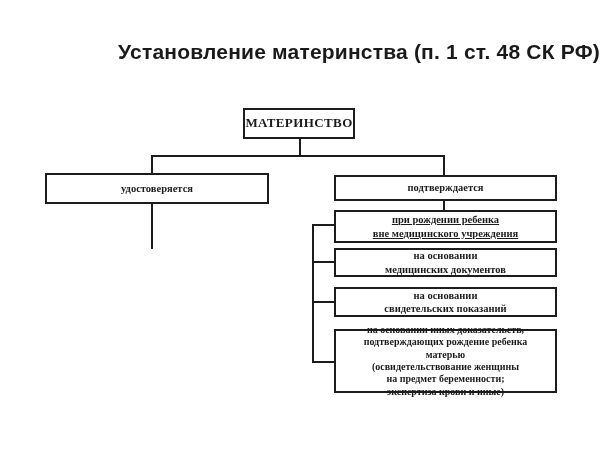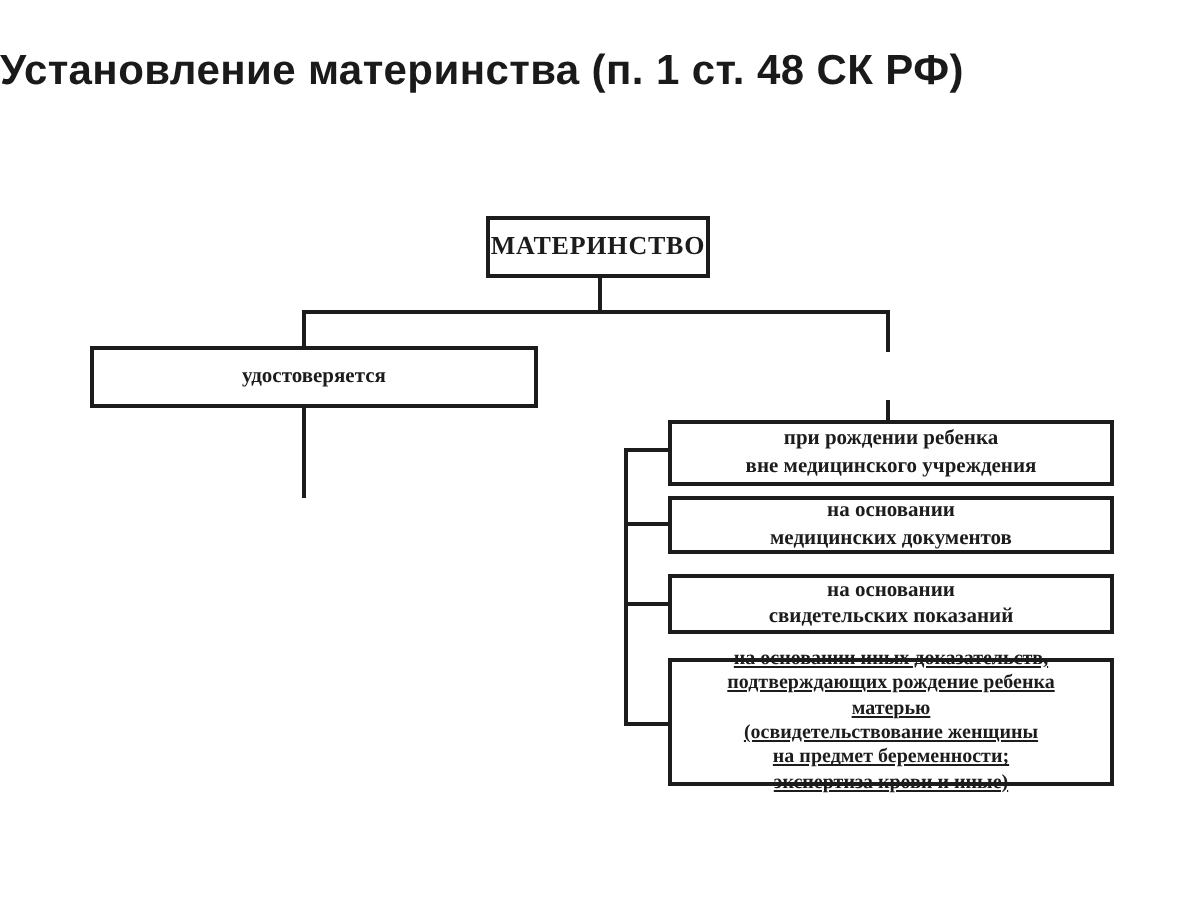--- a/index.html
+++ b/index.html
@@ -9,23 +9,23 @@
     width: 600px;
     height: 450px;
     background: #ffffff;
     overflow: hidden;
     font-family: "Liberation Serif", serif;
     color: #1c1c1c;
   }
   .title {
     position: absolute;
     left: 0; right: 0;
-    top: 24px;
+    top: 40px;
     margin: 0;
-    text-align: left;
+    text-align: right;
     font-family: "Liberation Sans", sans-serif;
     font-weight: bold;
     font-size: 21px;
     color: #1a1a1a;
     letter-spacing: 0.2px;
   }
   .box {
     position: absolute;
     box-sizing: border-box;
     border: 2px solid #1c1c1c;
@@ -39,24 +39,24 @@
     line-height: 1.28;
     white-space: pre-line;
     padding: 2px 18px;
   }
   .ln { position: absolute; background: #1c1c1c; }
 
   .b-root        { left:243px; top:108px; width:112px; height:31px; font-size:13px; letter-spacing:0.4px; }
   .b-left-label  { left:45px;  top:173px; width:224px; height:31px; }
   .b-left-child  { left:45px;  top:248px; width:220px; height:75px; }
   .b-right-label { left:334px; top:175px; width:223px; height:26px; }
-  .b-r0          { left:334px; top:210px; width:223px; height:33px; }
+  .b-r0          { left:334px; top:210px; width:223px; height:33px;text-decoration:underline; }
   .b-r1          { left:334px; top:248px; width:223px; height:29px; }
   .b-r2          { left:334px; top:287px; width:223px; height:30px; }
-  .b-r3          { left:334px; top:329px; width:223px; height:64px; font-size:10px; line-height:1.24;text-decoration:underline; }
+  .b-r3          { left:334px; top:329px; width:223px; height:64px; font-size:10px; line-height:1.24; }
 
   .ln-root-v    { left:299px; top:139px; width:2px;   height:17px; }
   .ln-branch-h  { left:151px; top:155px; width:294px; height:2px;  }
   .ln-left-v1   { left:151px; top:155px; width:2px;   height:19px; }
   .ln-right-v1  { left:443px; top:155px; width:2px;   height:21px; }
   .ln-left-v2   { left:151px; top:203px; width:2px;   height:46px; }
   .ln-right-v2  { left:443px; top:200px; width:2px;   height:11px; }
   .ln-spine     { left:312px; top:224px; width:2px;   height:139px; }
   .ln-stub-0    { left:312px; top:224px; width:24px;  height:2px; }
   .ln-stub-1    { left:312px; top:261px; width:24px;  height:2px; }
@@ -79,20 +79,21 @@
   <div class="ln ln-left-v2"></div>
   <div class="ln ln-right-v2"></div>
   <div class="ln ln-spine"></div>
   <div class="ln ln-stub-0"></div>
   <div class="ln ln-stub-1"></div>
   <div class="ln ln-stub-2"></div>
   <div class="ln ln-stub-3"></div>
 
   <div class="box b-left-label">удостоверяется</div>
 
+  <div class="box b-right-label">подтверждается</div>
   <div class="box b-r0">при рождении ребенка
 вне медицинского учреждения</div>
   <div class="box b-r1">на основании
 медицинских документов</div>
   <div class="box b-r2">на основании
 свидетельских показаний</div>
   <div class="box b-r3">на основании иных доказательств,
 подтверждающих рождение ребенка матерью
 (освидетельствование женщины
 на предмет беременности;

